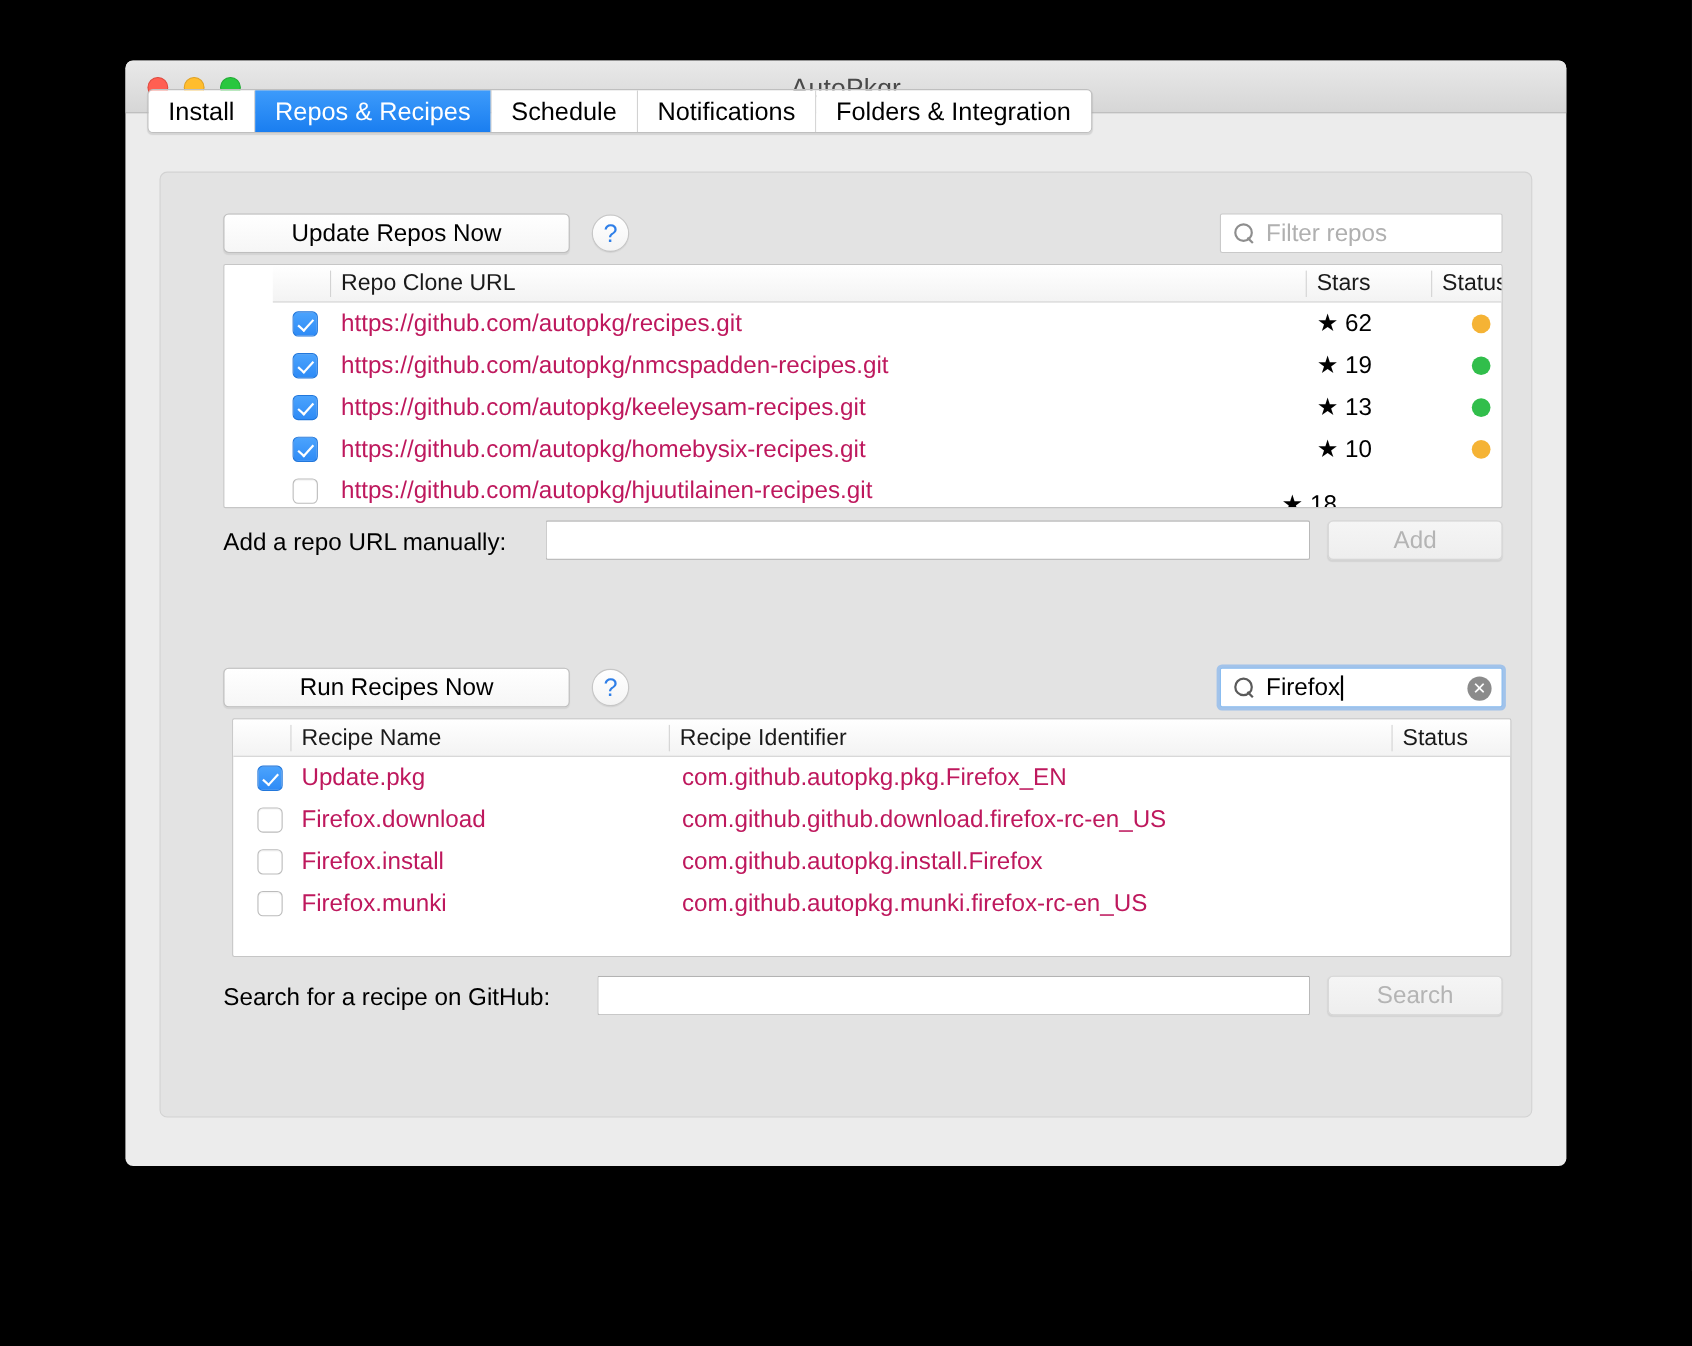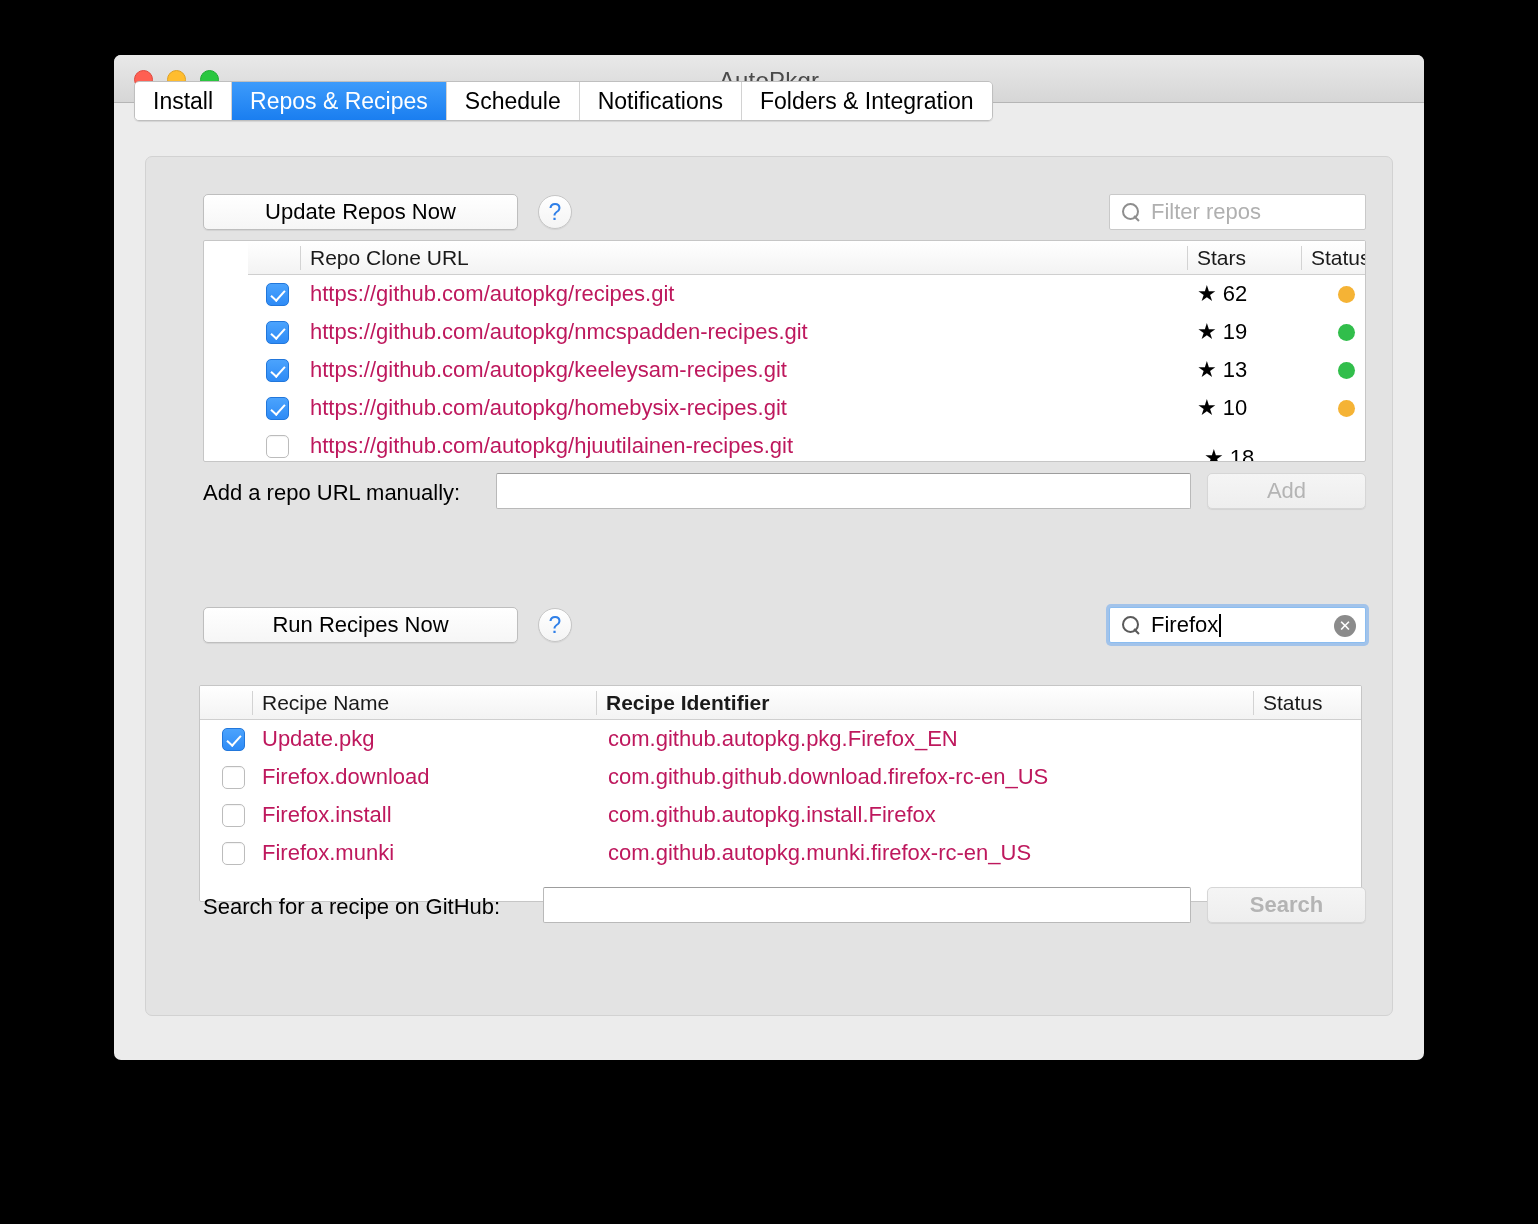--- a/index.html
+++ b/index.html
@@ -264,46 +264,46 @@
           </div>
           <div class="row">
             <div class="cb on" style="left: 18px;"></div>
             <div class="cell" style="left: 62px;">https://github.com/autopkg/homebysix-recipes.git</div>
             <div class="stars-cell" style="left: 949px;">★ 10</div>
             <div class="dot" style="left: 1090px; background: rgb(245, 179, 53);"></div>
           </div>
           <div class="row">
             <div class="cb off" style="left: 18px;"></div>
             <div class="cell" style="left: 62px;">https://github.com/autopkg/hjuutilainen-recipes.git</div>
-            <div class="stars-cell" style="left: 956px; margin-top: 24px;">★ 18</div>
+            <div class="stars-cell" style="left: 917px; margin-top: 24px;">★ 18</div>
           </div>
         </div>
     </div>
 
     <div class="field-label" style="position:absolute; left:57px; top:323px;">Add a repo URL manually:</div>
     <div class="textfield" style="position:absolute; left:350px; top:316px; width:695px;"></div>
     <div class="btn disabled" style="position:absolute; left:1061px; top:316px; width:159px;">Add</div>
 
     <div style="position:absolute; left:57px; top:450px; width:315px;" class="btn">Run Recipes Now</div>
 
     <div style="position:absolute; left:392px; top:451px;" class="help-btn">?</div>
 
     <div style="position:absolute; left:963px; top:450px; width:257px;" class="searchfield focused">
       <span class="mag dark"></span>
       <span class="sf-text">Firefox</span>
         <span class="caret"></span>
       <span class="clear-x">✕</span>
     </div>
 
-    <div class="table" style="position:absolute; left:53px; top:496px; width:1163px; height:217px;margin-top:32px;">
+    <div class="table" style="position:absolute; left:65px; top:496px; width:1163px; height:217px;">
       <div class="thead">
         <div class="vdiv" style="left:52px;"></div>
         <div class="th" style="left:52px;">Recipe Name</div>
         <div class="vdiv" style="left:396px;"></div>
-        <div class="th" style="left:396px;font-weight:bold;">Recipe Identifier</div>
+        <div class="th" style="left:396px;">Recipe Identifier</div>
         <div class="vdiv" style="left:1053px;"></div>
         <div class="th" style="left:1053px;">Status</div>
       </div>
       <div id="recipes-body">
           <div class="row">
             <div class="cb on" style="left: 22px;"></div>
             <div class="cell" style="left: 62px;">Update.pkg</div>
             <div class="cell" style="left: 408px;">com.github.autopkg.pkg.Firefox_EN</div>
           </div>
           <div class="row">
@@ -319,21 +319,21 @@
           <div class="row">
             <div class="cb off" style="left: 22px;"></div>
             <div class="cell" style="left: 62px;">Firefox.munki</div>
             <div class="cell" style="left: 408px;">com.github.autopkg.munki.firefox-rc-en_US</div>
           </div>
         </div>
     </div>
 
     <div class="field-label" style="position:absolute; left:57px; top:737px;">Search for a recipe on GitHub:</div>
     <div class="textfield" style="position:absolute; left:397px; top:730px; width:648px;"></div>
-    <div class="btn disabled" style="position:absolute; left:1061px; top:730px; width:159px;font-weight:bold;">Search</div>
+    <div class="btn disabled" style="position:absolute; left:1061px; top:730px; width:159px;">Search</div>
 
   </div>
 </div>
 
 <div class="tabs-wrap" id="tabs-wrap">
     <div class="tab">Install</div>
     <div class="tab active">Repos &amp; Recipes</div>
     <div class="tab">Schedule</div>
     <div class="tab">Notifications</div>
     <div class="tab">Folders &amp; Integration</div>

